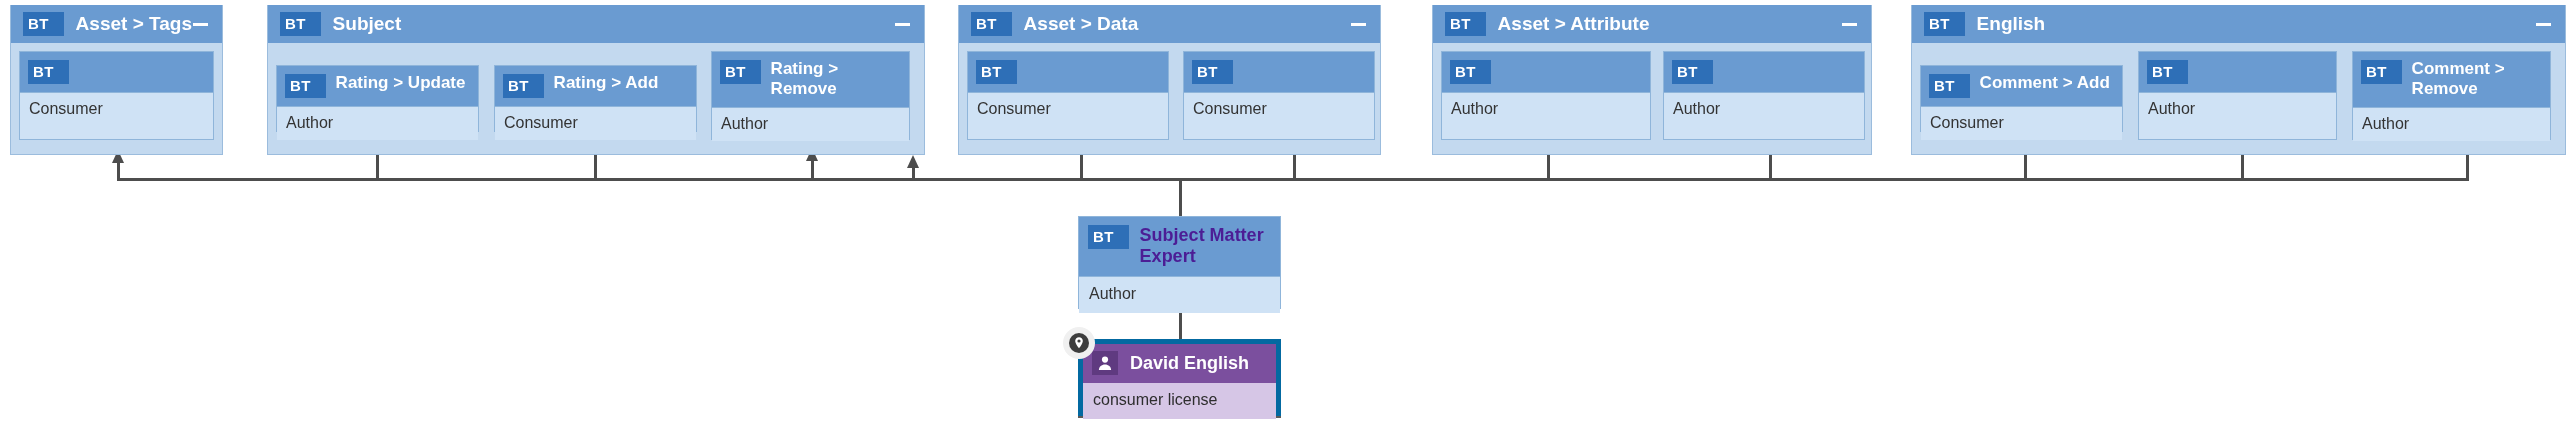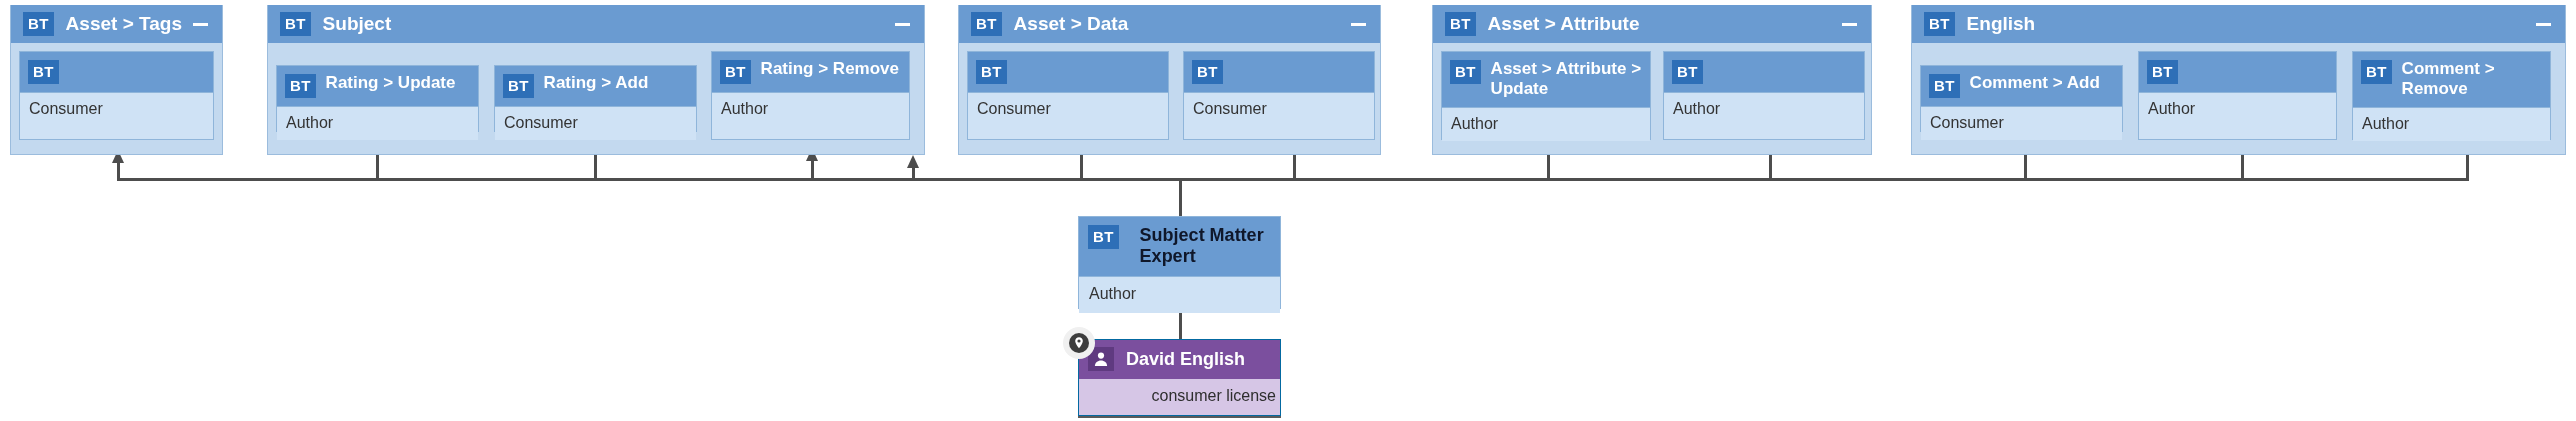--- a/index.html
+++ b/index.html
@@ -25,21 +25,21 @@
     align-items: center;
     padding: 0 14px 0 12px;
     position: relative;
   }
   .bt-badge {
     background: #2e6fb7;
     color: #ffffff;
     font-size: 15px;
     font-weight: bold;
     line-height: 1;
-    padding: 4px 5px 5px 5px;
+    padding: 4px 15px 5px 5px;
     letter-spacing: 0.3px;
     flex: 0 0 auto;
   }
   .panel-title {
     color: #ffffff;
     font-size: 19px;
     font-weight: bold;
     margin-left: 12px;
     white-space: nowrap;
   }
@@ -110,38 +110,38 @@
     position: absolute;
     border: 1px solid #8fb5da;
   }
   .role-node-header {
     background: #6a9bd1;
     display: flex;
     align-items: flex-start;
     padding: 8px 9px 9px 9px;
   }
   .role-node-title {
-    color: #0f172a;
+    color: #4c1d95;
     font-size: 18px;
     font-weight: bold;
     line-height: 1.18;
-    margin-left: 21px;
+    margin-left: 11px;
   }
   .role-node-body {
     background: #cfe2f5;
     color: #333333;
     font-size: 16px;
     padding: 8px 10px 10px 10px;
     border-top: 1px solid #8fb5da;
   }
 
   
   .user-node {
     position: absolute;
-    border: 1px solid #0369a1;
+    border: 5px solid #0369a1;
     box-shadow: 0 2px 0 0 #5a5a5a;
   }
   .user-node-header {
     background: #7b4f9e;
     display: flex;
     align-items: center;
     padding: 7px 10px 8px 9px;
   }
   .user-icon-box {
     background: #5f3a80;
@@ -154,22 +154,21 @@
     color: #ffffff;
     font-size: 18px;
     font-weight: bold;
     margin-left: 12px;
     white-space: nowrap;
   }
   .user-node-body {
     background: #d6c6e6;
     color: #2e2e2e;
     font-size: 16px;
-    padding: 8px 4px 10px 10px;
-    text-align: right;
+    padding: 8px 24px 10px 10px;
   }
   .pin-badge {
     position: absolute;
     width: 32px; height: 32px;
     border-radius: 50%;
     background: #f0f0f0;
     display: flex; align-items: center; justify-content: center;
     z-index: 5;
   }
   .pin-badge svg { display: block; }
@@ -300,21 +299,20 @@
   <div class="panel" style="left:1432px; top:5px; width:440px; height:150px;">
     <div class="panel-header">
       <span class="bt-badge">BT</span>
       <span class="panel-title">Asset &gt; Attribute</span>
       <span class="minimize-icon"></span>
     </div>
     <div class="panel-body">
       <div class="card" style="left:8px; top:8px; width:210px; height:89px;">
         <div class="card-header">
           <span class="bt-badge">BT</span>
-          <span class="card-title">Asset &gt; Attribute &gt; Update</span>
         </div>
         <div class="card-role">Author</div>
       </div>
       <div class="card" style="left:230px; top:8px; width:202px; height:89px;">
         <div class="card-header">
           <span class="bt-badge">BT</span>
         </div>
         <div class="card-role">Author</div>
       </div>
     </div>

